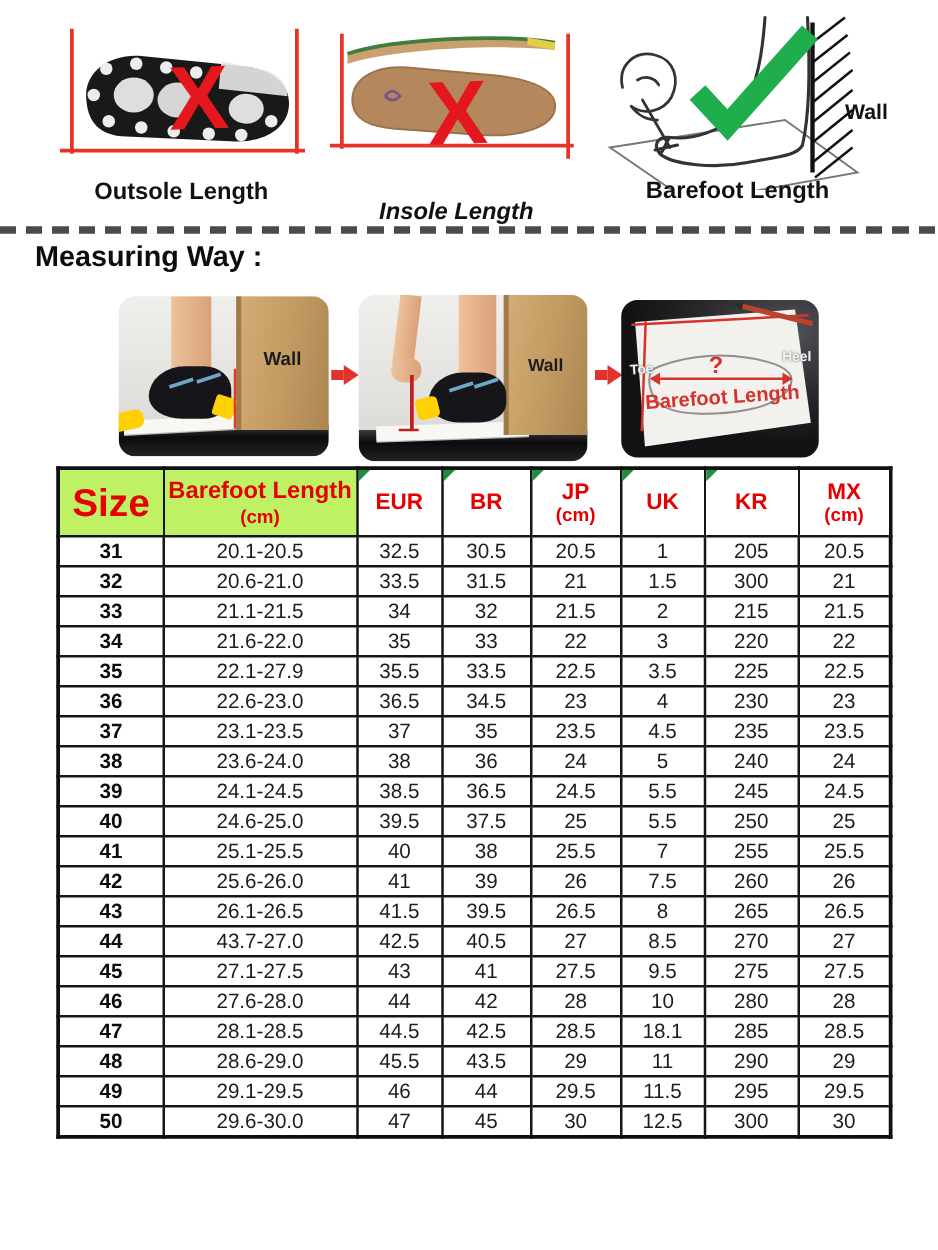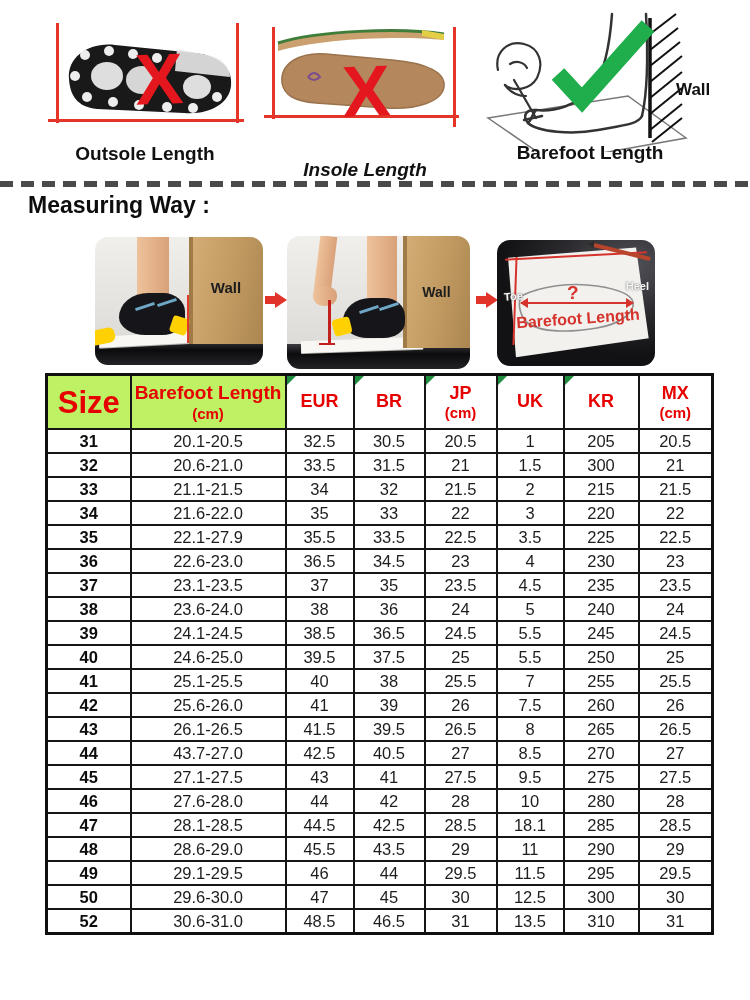--- a/index.html
+++ b/index.html
@@ -464,26 +464,16 @@
         <tr>
           <td>50</td>
           <td>29.6-30.0</td>
           <td>47</td>
           <td>45</td>
           <td>30</td>
           <td>12.5</td>
           <td>300</td>
           <td>30</td>
         </tr>
-        <tr>
-          <td>52</td>
-          <td>30.6-31.0</td>
-          <td>48.5</td>
-          <td>46.5</td>
-          <td>31</td>
-          <td>13.5</td>
-          <td>310</td>
-          <td>31</td>
-        </tr>
       </tbody>
   </table>
 
 </div>
 
 </body></html>

